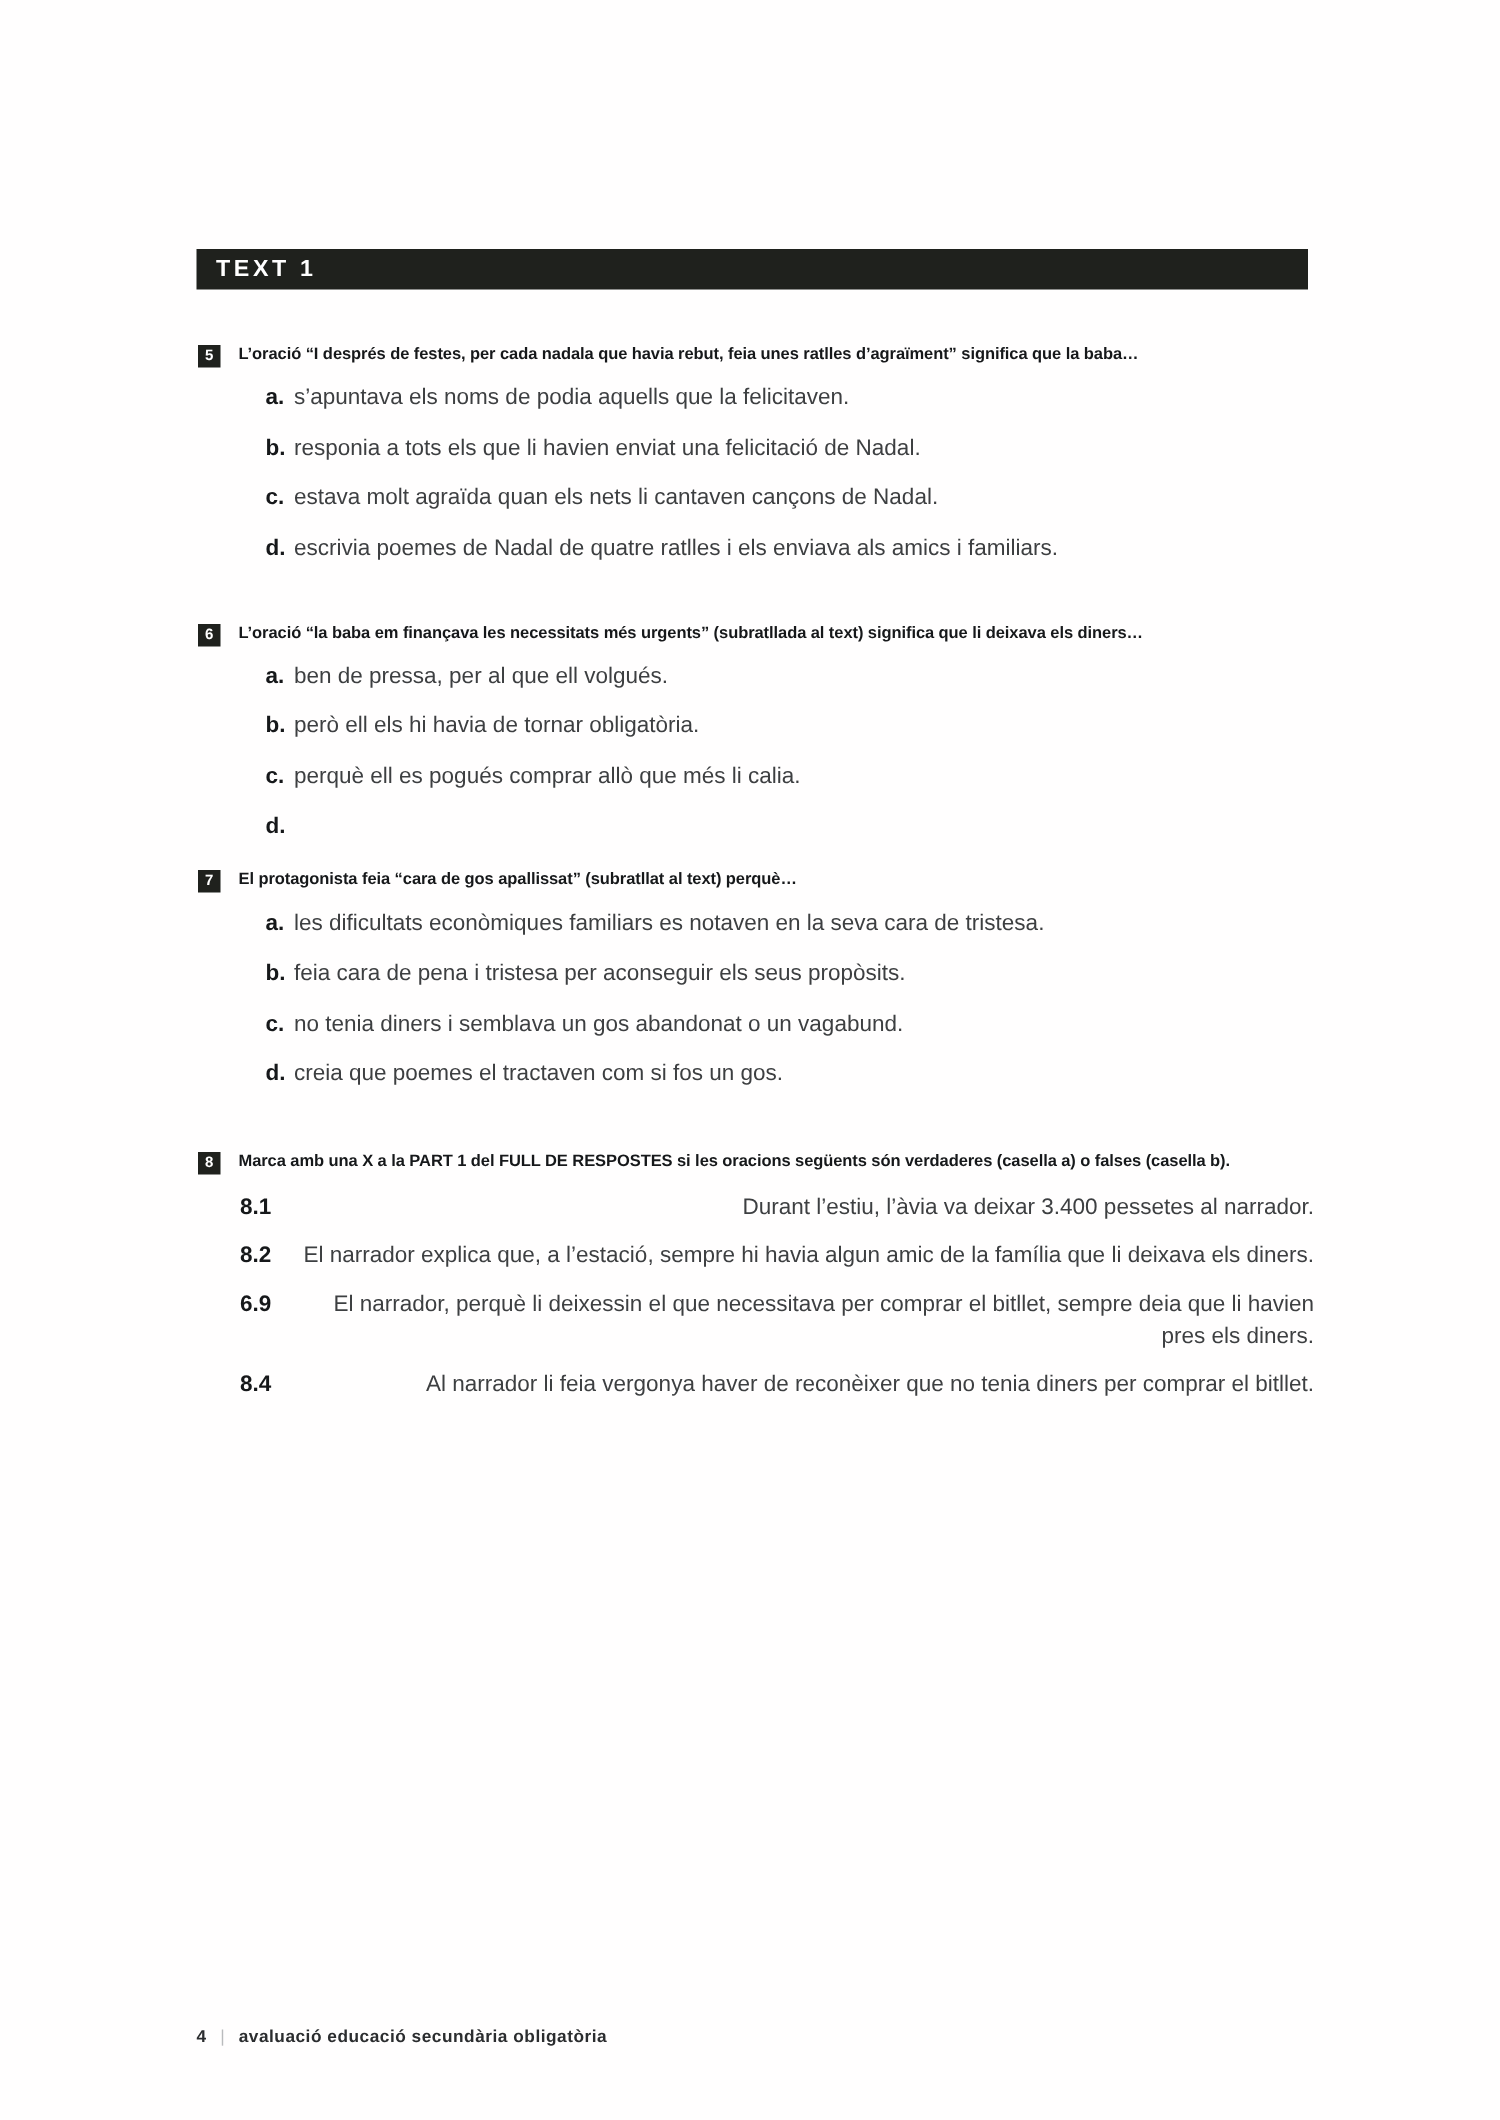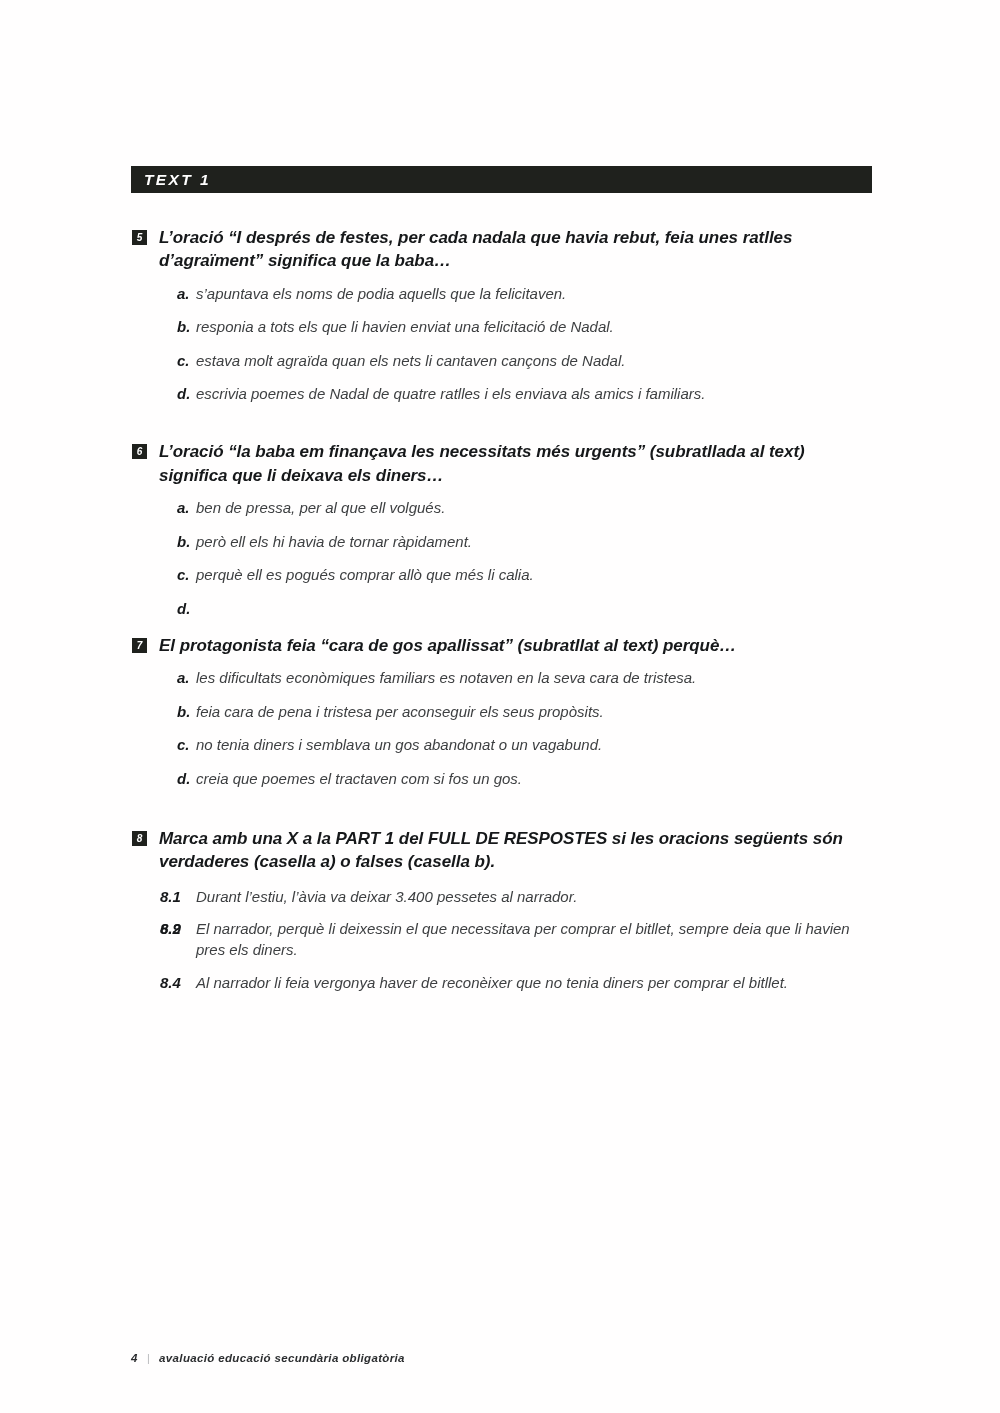--- a/index.html
+++ b/index.html
@@ -15,21 +15,20 @@
     position: relative;
     overflow: hidden;
   }
 
   .page {
     position: absolute;
     left: 0; top: 0;
     width: 1000px;
     height: 1413px;
     background: #fffefe;
-    font-style: italic;
   }
 
   
   .section-bar {
     position: absolute;
     left: 131px;
     top: 166px;
     width: 741px;
     height: 27px;
     background: #1f211d;
@@ -70,21 +69,21 @@
     width: 15px;
     height: 15px;
     background: #1f211d;
     color: #ffffff;
     font-size: 10px;
     font-weight: bold;
     line-height: 15px;
     text-align: center;
   }
   .q-text {
-    font-size: 17px;
+    font-size: 11px;
     font-weight: bold;
     color: #16181a;
     line-height: 1.38;
     letter-spacing: -0.05px;
   }
 
   
   .options {
     padding-left: 46px;
   }
@@ -102,20 +101,21 @@
     left: 0;
     top: 0;
     font-weight: bold;
     color: #16181a;
   }
 
   
   .subitems {
     padding-left: 29px;
     padding-top: 2px;
+    text-align: right;
   }
   .subitem {
     position: relative;
     font-size: 15px;
     color: #3d3f41;
     line-height: 1.42;
     margin-bottom: 11px;
     padding-left: 36px;
   }
   .subitem:last-child { margin-bottom: 0; }
@@ -192,21 +192,21 @@
         <span class="q-badge">6</span>
         <span class="q-text">L’oració “la baba em finançava les necessitats més urgents” (subratllada al text) significa que li deixava els diners…</span>
       </div>
       <div class="options">
         <div class="option">
           <span class="opt-letter">a.</span>
           <span>ben de pressa, per al que ell volgués.</span>
         </div>
         <div class="option">
           <span class="opt-letter">b.</span>
-          <span>però ell els hi havia de tornar ràpidament.</span>
+          <span>però ell els hi havia de tornar obligatòria.</span>
         </div>
         <div class="option">
           <span class="opt-letter">c.</span>
           <span>perquè ell es pogués comprar allò que més li calia.</span>
         </div>
         <div class="option">
           <span class="opt-letter">d.</span>
         </div>
       </div>
     </div>
@@ -245,20 +245,21 @@
         <span class="q-badge">8</span>
         <span class="q-text">Marca amb una X a la PART 1 del FULL DE RESPOSTES si les oracions següents són verdaderes (casella a) o falses (casella b).</span>
       </div>
       <div class="subitems">
         <div class="subitem">
           <span class="sub-num">8.1</span>
           <span>Durant l’estiu, l’àvia va deixar 3.400 pessetes al narrador.</span>
         </div>
         <div class="subitem">
           <span class="sub-num">8.2</span>
+          <span>El narrador explica que, a l’estació, sempre hi havia algun amic de la família que li deixava els diners.</span>
         </div>
         <div class="subitem">
           <span class="sub-num">6.9</span>
           <span>El narrador, perquè li deixessin el que necessitava per comprar el bitllet, sempre deia que li havien pres els diners.</span>
         </div>
         <div class="subitem">
           <span class="sub-num">8.4</span>
           <span>Al narrador li feia vergonya haver de reconèixer que no tenia diners per comprar el bitllet.</span>
         </div>
       </div>

